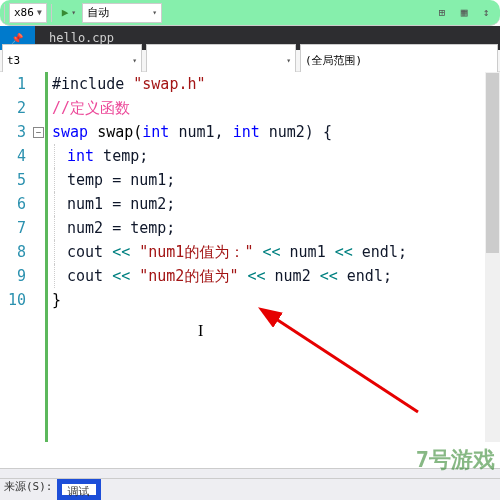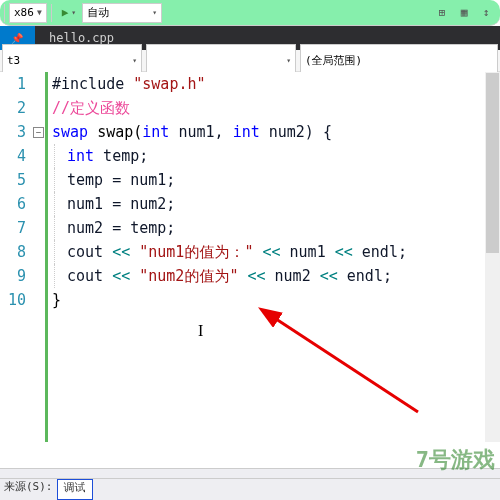--- a/index.html
+++ b/index.html
@@ -125,16 +125,16 @@
 </div>
 
 <div class="scrollbar">
     <div class="scroll-thumb"></div>
   </div>
 
 <div class="bottom-bar"></div>
 
 <div class="status">
   <span>来源(S):</span>
-  <span style="margin-left:4px;border:1px solid #1d4ed8;padding:0 6px;background:#fff">调试</span>
+  <span style="margin-left:4px;border:5px solid #1d4ed8;padding:0 6px;background:#fff">调试</span>
 </div>
 
 <div class="watermark">7号游戏</div>
 
 </body></html>

